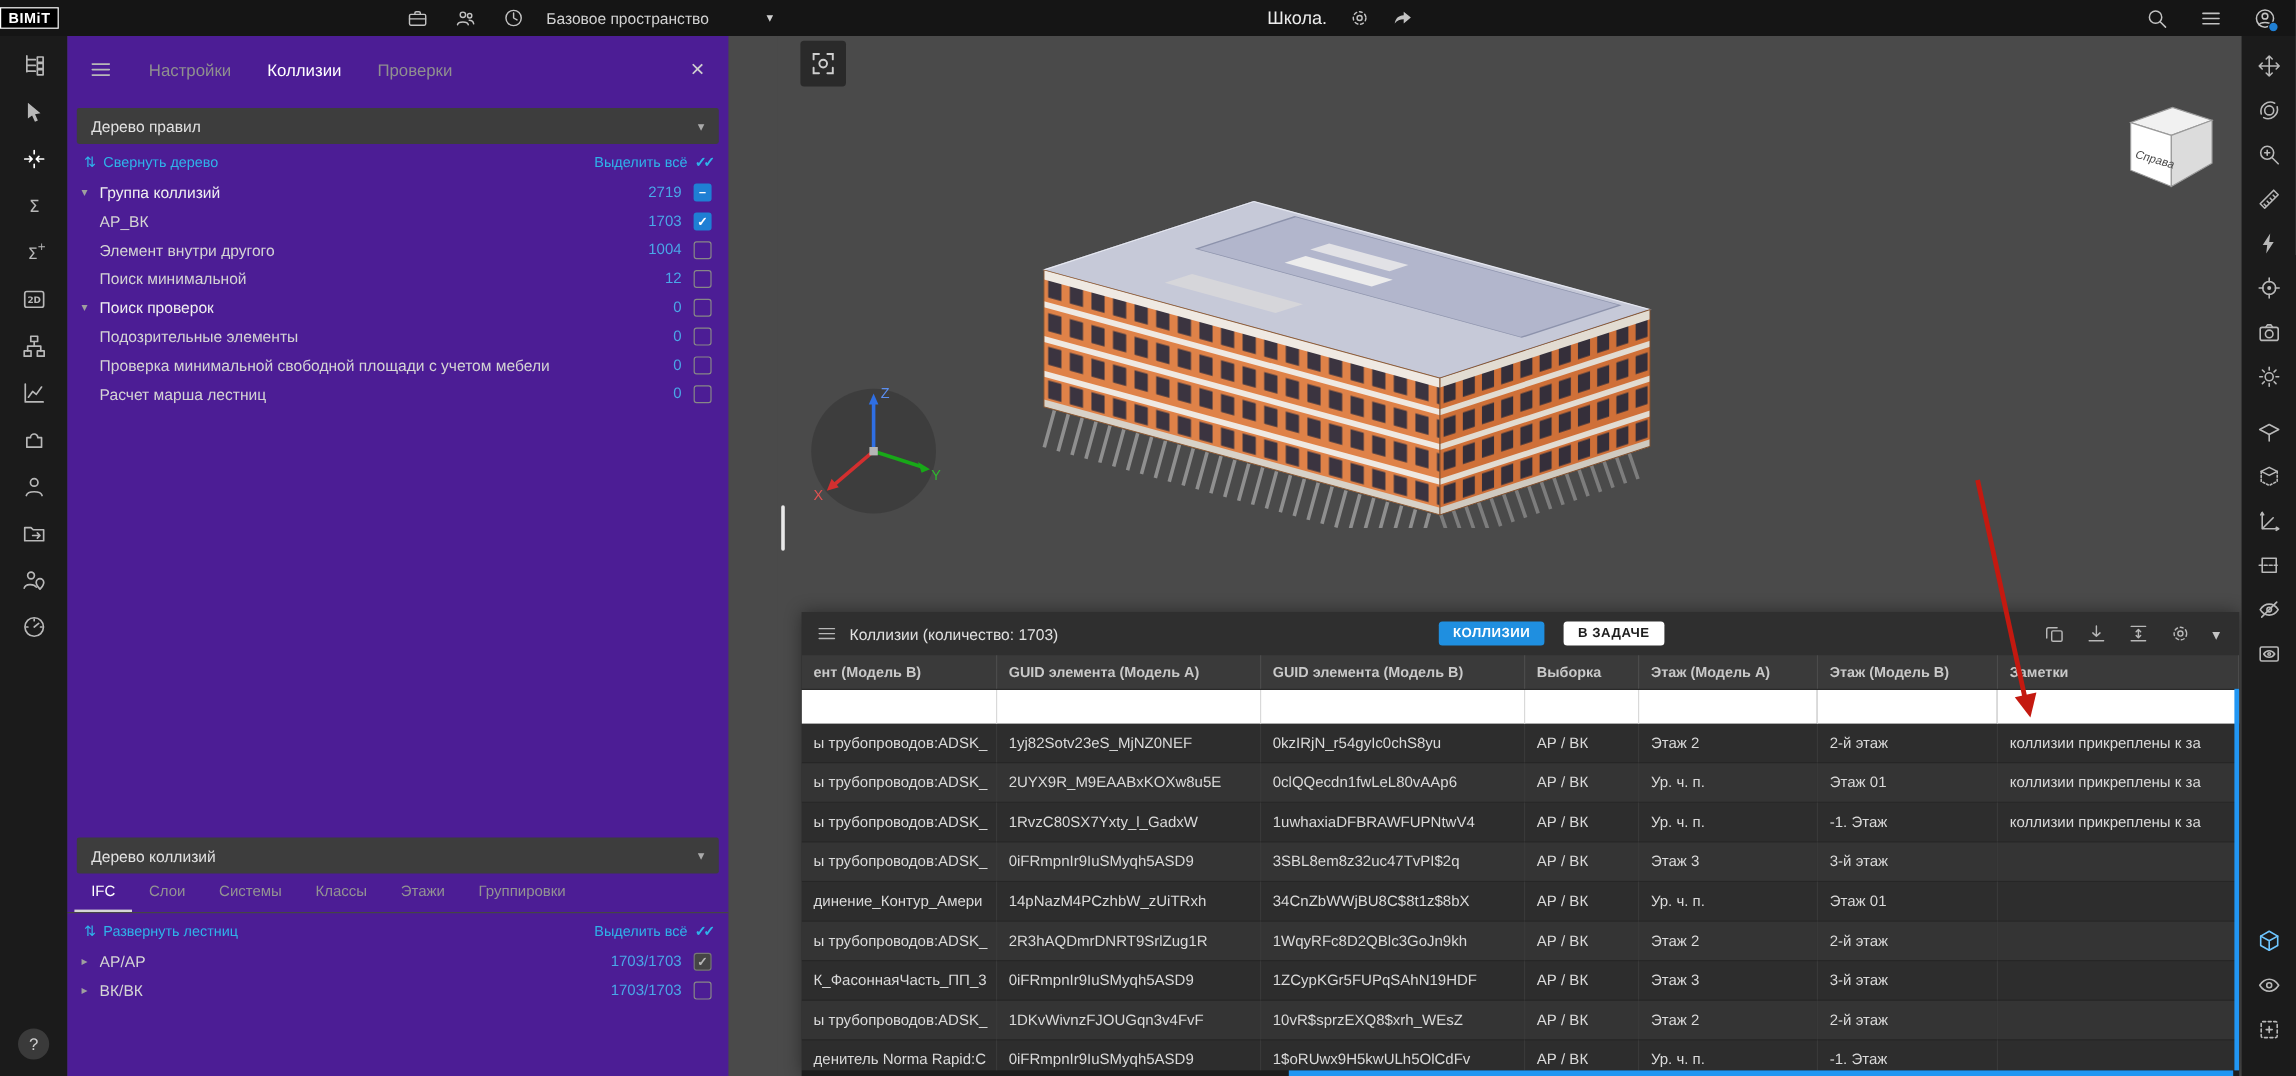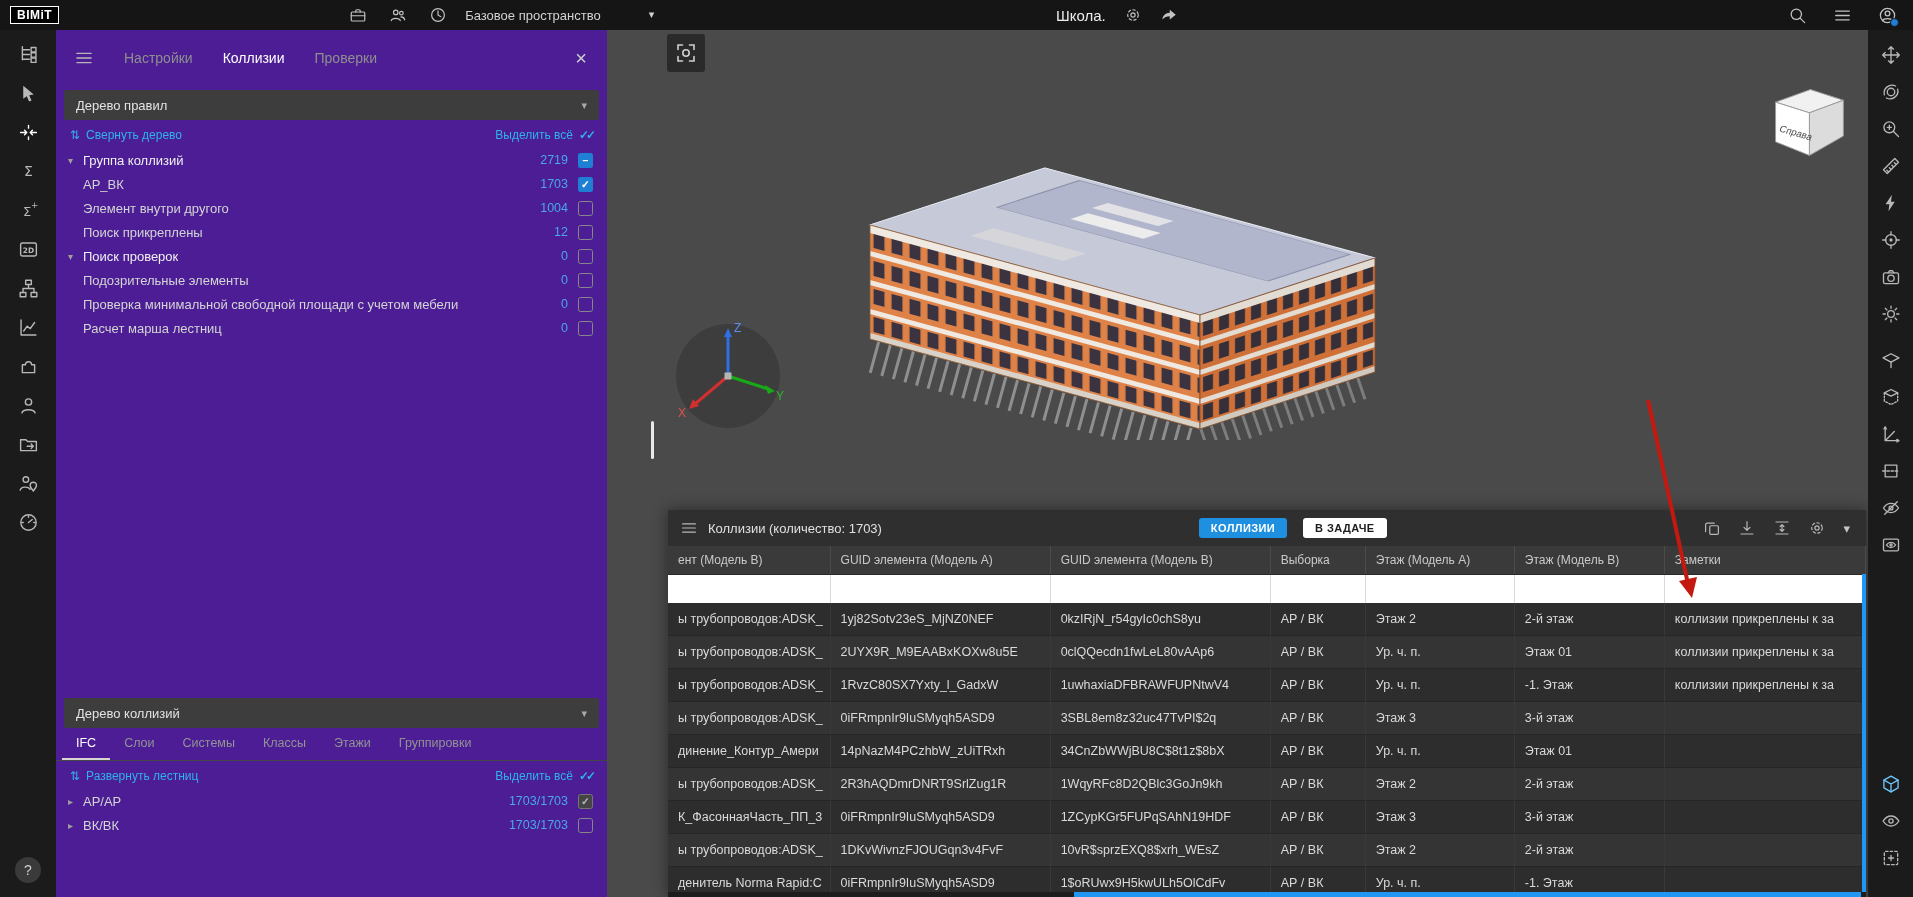--- a/index.html
+++ b/index.html
@@ -9,21 +9,21 @@
     -webkit-user-select:none;user-select:none;color:#ddd;
   }
   .icn{display:inline-flex;width:20px;height:20px;flex:0 0 auto}
   .icn svg,.tool-btn svg,.rt-btn svg{width:100%;height:100%}
   .icn svg *,.tool-btn svg *,.rt-btn svg *{stroke:#b8b8b8;fill:none;stroke-width:1.6;stroke-linecap:round;stroke-linejoin:round}
   .spacer{flex:1}
 
   
   .topbar{position:absolute;top:0;left:0;right:0;height:30px;background:#151515;display:flex;align-items:center;z-index:20}
   .topbar svg *{stroke:#c2c2c2}
-  .logo{margin-left:10px;border:1.5px solid #fff;color:#fff;font-size:12px;font-weight:bold;letter-spacing:.5px;padding:1px 6px;background:#000}
+  .logo{border:1.5px solid #fff;color:#fff;font-size:12px;font-weight:bold;letter-spacing:.5px;padding:1px 6px;background:#000}
   .tb-left-icons{display:flex;gap:22px;margin-left:290px;align-items:center}
   .tb-left-icons .icn{width:18px;height:18px}
   .workspace{display:flex;align-items:flex-start;margin-left:18px;font-size:13px;color:#d2d2d2;cursor:default}
   .workspace .caret{margin-left:48px;font-size:11px;color:#cfcfcf}
   .title-group{position:absolute;left:1056px;display:flex;align-items:center;gap:18px}
   .title-group .ptitle{font-size:15px;color:#ececec}
   .title-group .icn{width:18px;height:18px}
   .tb-right{margin-left:auto;display:flex;align-items:center;gap:26px;padding-right:16px}
   .tb-right .icn{width:19px;height:19px;position:relative}
   .badge{position:absolute;right:-2px;bottom:-2px;width:7px;height:7px;border-radius:50%;background:#1f7fd4;border:1px solid #151515}
@@ -87,21 +87,21 @@
   .table-panel{position:absolute;left:20px;top:480px;width:1198px;bottom:0;background:#2f2f2f;z-index:5;box-shadow:0 0 14px rgba(0,0,0,.45);overflow:hidden}
   .tp-header{height:36px;display:flex;align-items:center;gap:10px;padding:0 12px;box-sizing:border-box}
   .tp-header .icn{width:18px;height:18px}
   .tp-title{font-size:13px;color:#e0e0e0;white-space:nowrap}
   .vbtn{font-size:11px;font-weight:bold;letter-spacing:.4px;padding:4px 12px;border-radius:3px;white-space:nowrap}
   .vbtn.active{background:#1f8fe0;color:#fff}
   .vbtn.alt{background:#ffffff;color:#1d1d1d;margin-left:6px}
   .tp-icons{display:flex;align-items:center;gap:17px;padding-right:4px}
   .tp-icons .chev{color:#c5c5c5;font-size:13px}
   table.grid{width:1198px;border-collapse:collapse;table-layout:fixed}
-  table.grid th{height:28px;background:#3a3a3a;color:#c9c9c9;font-size:12px;font-weight:normal;text-align:left;padding:0 10px;border-right:1px solid #4b4b4b;border-bottom:1px solid #2a2a2a;white-space:nowrap;overflow:hidden}
+  table.grid th{height:28px;background:#3a3a3a;color:#c9c9c9;font-size:12px;font-weight:bold;text-align:left;padding:0 10px;border-right:1px solid #4b4b4b;border-bottom:1px solid #2a2a2a;white-space:nowrap;overflow:hidden}
   tr.filter-row td{height:26px;background:#fff;border-right:1px solid #d9d9d9}
   tr.data-row td{height:32px;font-size:12.5px;color:#dadada;padding:0 10px;white-space:nowrap;overflow:hidden;border-right:1px solid rgba(255,255,255,.05);border-bottom:1px solid rgba(0,0,0,.18)}
   tr.data-row:nth-child(even){background:#2d2d2d}
   tr.data-row:nth-child(odd){background:#343434}
   .vscroll{position:absolute;right:0;top:64px;bottom:0;width:4px;background:#2196f3}
   .hscroll-track{position:absolute;left:0;right:0;bottom:0;height:5px;background:#1d1d1d}
   .hscroll-thumb{position:absolute;left:406px;bottom:0;width:787px;height:5px;background:#2196f3}
 </style>
 </head>
 <body>
@@ -296,21 +296,21 @@
         <span class="cb cb-on">✓</span>
       </div>
       <div class="tree-row">
         <span class="caret"></span>
         <span class="t-label">Элемент внутри другого</span>
         <span class="t-count">1004</span>
         <span class="cb cb-off"></span>
       </div>
       <div class="tree-row">
         <span class="caret"></span>
-        <span class="t-label">Поиск прикреплены</span>
+        <span class="t-label">Поиск минимальной</span>
         <span class="t-count">12</span>
         <span class="cb cb-off"></span>
       </div>
       <div class="tree-row">
         <span class="caret">▾</span>
         <span class="t-label bold">Поиск проверок</span>
         <span class="t-count">0</span>
         <span class="cb cb-off"></span>
       </div>
       <div class="tree-row">

